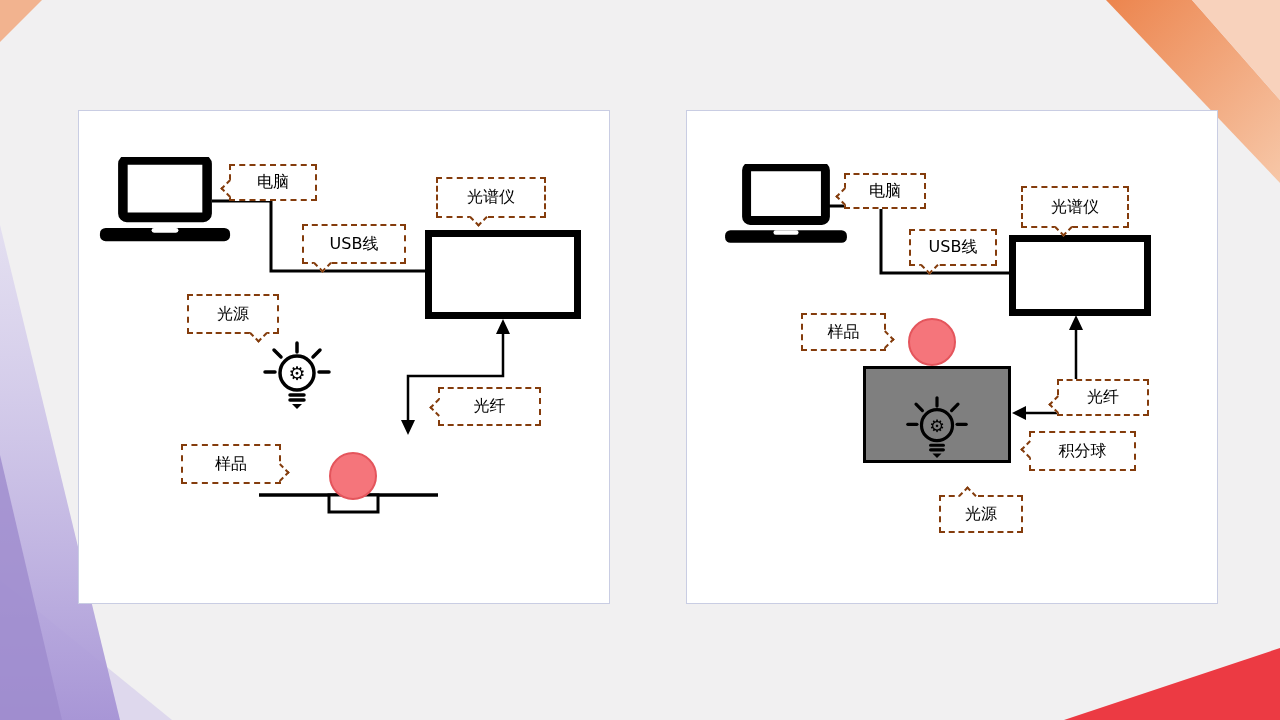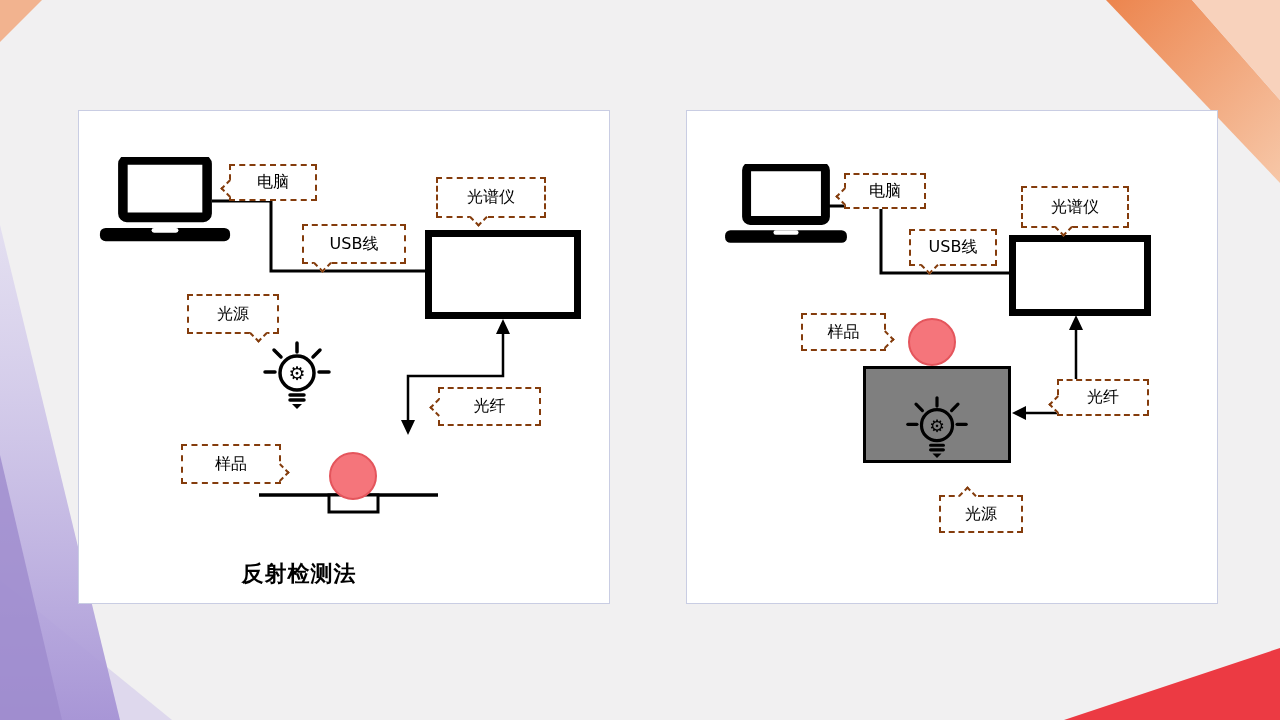--- a/index.html
+++ b/index.html
@@ -122,21 +122,20 @@
     </div>
     <div class="callout" style="left:359px; top:276px; width:103px; height:39px;">
       <span>光纤</span>
       <span class="tail t-left" style="top:12px;"></span>
     </div>
     <div class="callout" style="left:102px; top:333px; width:100px; height:40px;">
       <span>样品</span>
       <span class="tail t-right" style="bottom:3px;"></span>
     </div>
 
-    <div class="panel-title" style="left:100px; top:448px; width:240px;">反射检测法</div>
   </div>
 
   <div class="card" id="card-right">
 
     <svg class="connectors" width="532" height="494">
       <polyline points="138,95 194,95 194,162 326,162" fill="none" stroke="#000" stroke-width="3"></polyline>
       <polyline points="333,302 389,302 389,216" fill="none" stroke="#000" stroke-width="2.5"></polyline>
       <polygon points="325,302 339,295 339,309" fill="#000"></polygon>
       <polygon points="389,204 382,219 396,219" fill="#000"></polygon>
     </svg>
@@ -181,20 +180,24 @@
       <span class="tail t-down" style="left:34px;"></span>
     </div>
     <div class="callout" style="left:114px; top:202px; width:85px; height:38px;">
       <span>样品</span>
       <span class="tail t-right" style="bottom:3px;"></span>
     </div>
     <div class="callout" style="left:370px; top:268px; width:92px; height:37px;">
       <span>光纤</span>
       <span class="tail t-left" style="bottom:3px;"></span>
     </div>
+    <div class="callout" style="left:342px; top:320px; width:107px; height:40px;">
+      <span>积分球</span>
+      <span class="tail t-left" style="top:10px;"></span>
+    </div>
     <div class="callout" style="left:252px; top:384px; width:84px; height:38px;">
       <span>光源</span>
       <span class="tail t-up" style="left:20px;"></span>
     </div>
 
   </div>
 
 </div>
 
 </body></html>

